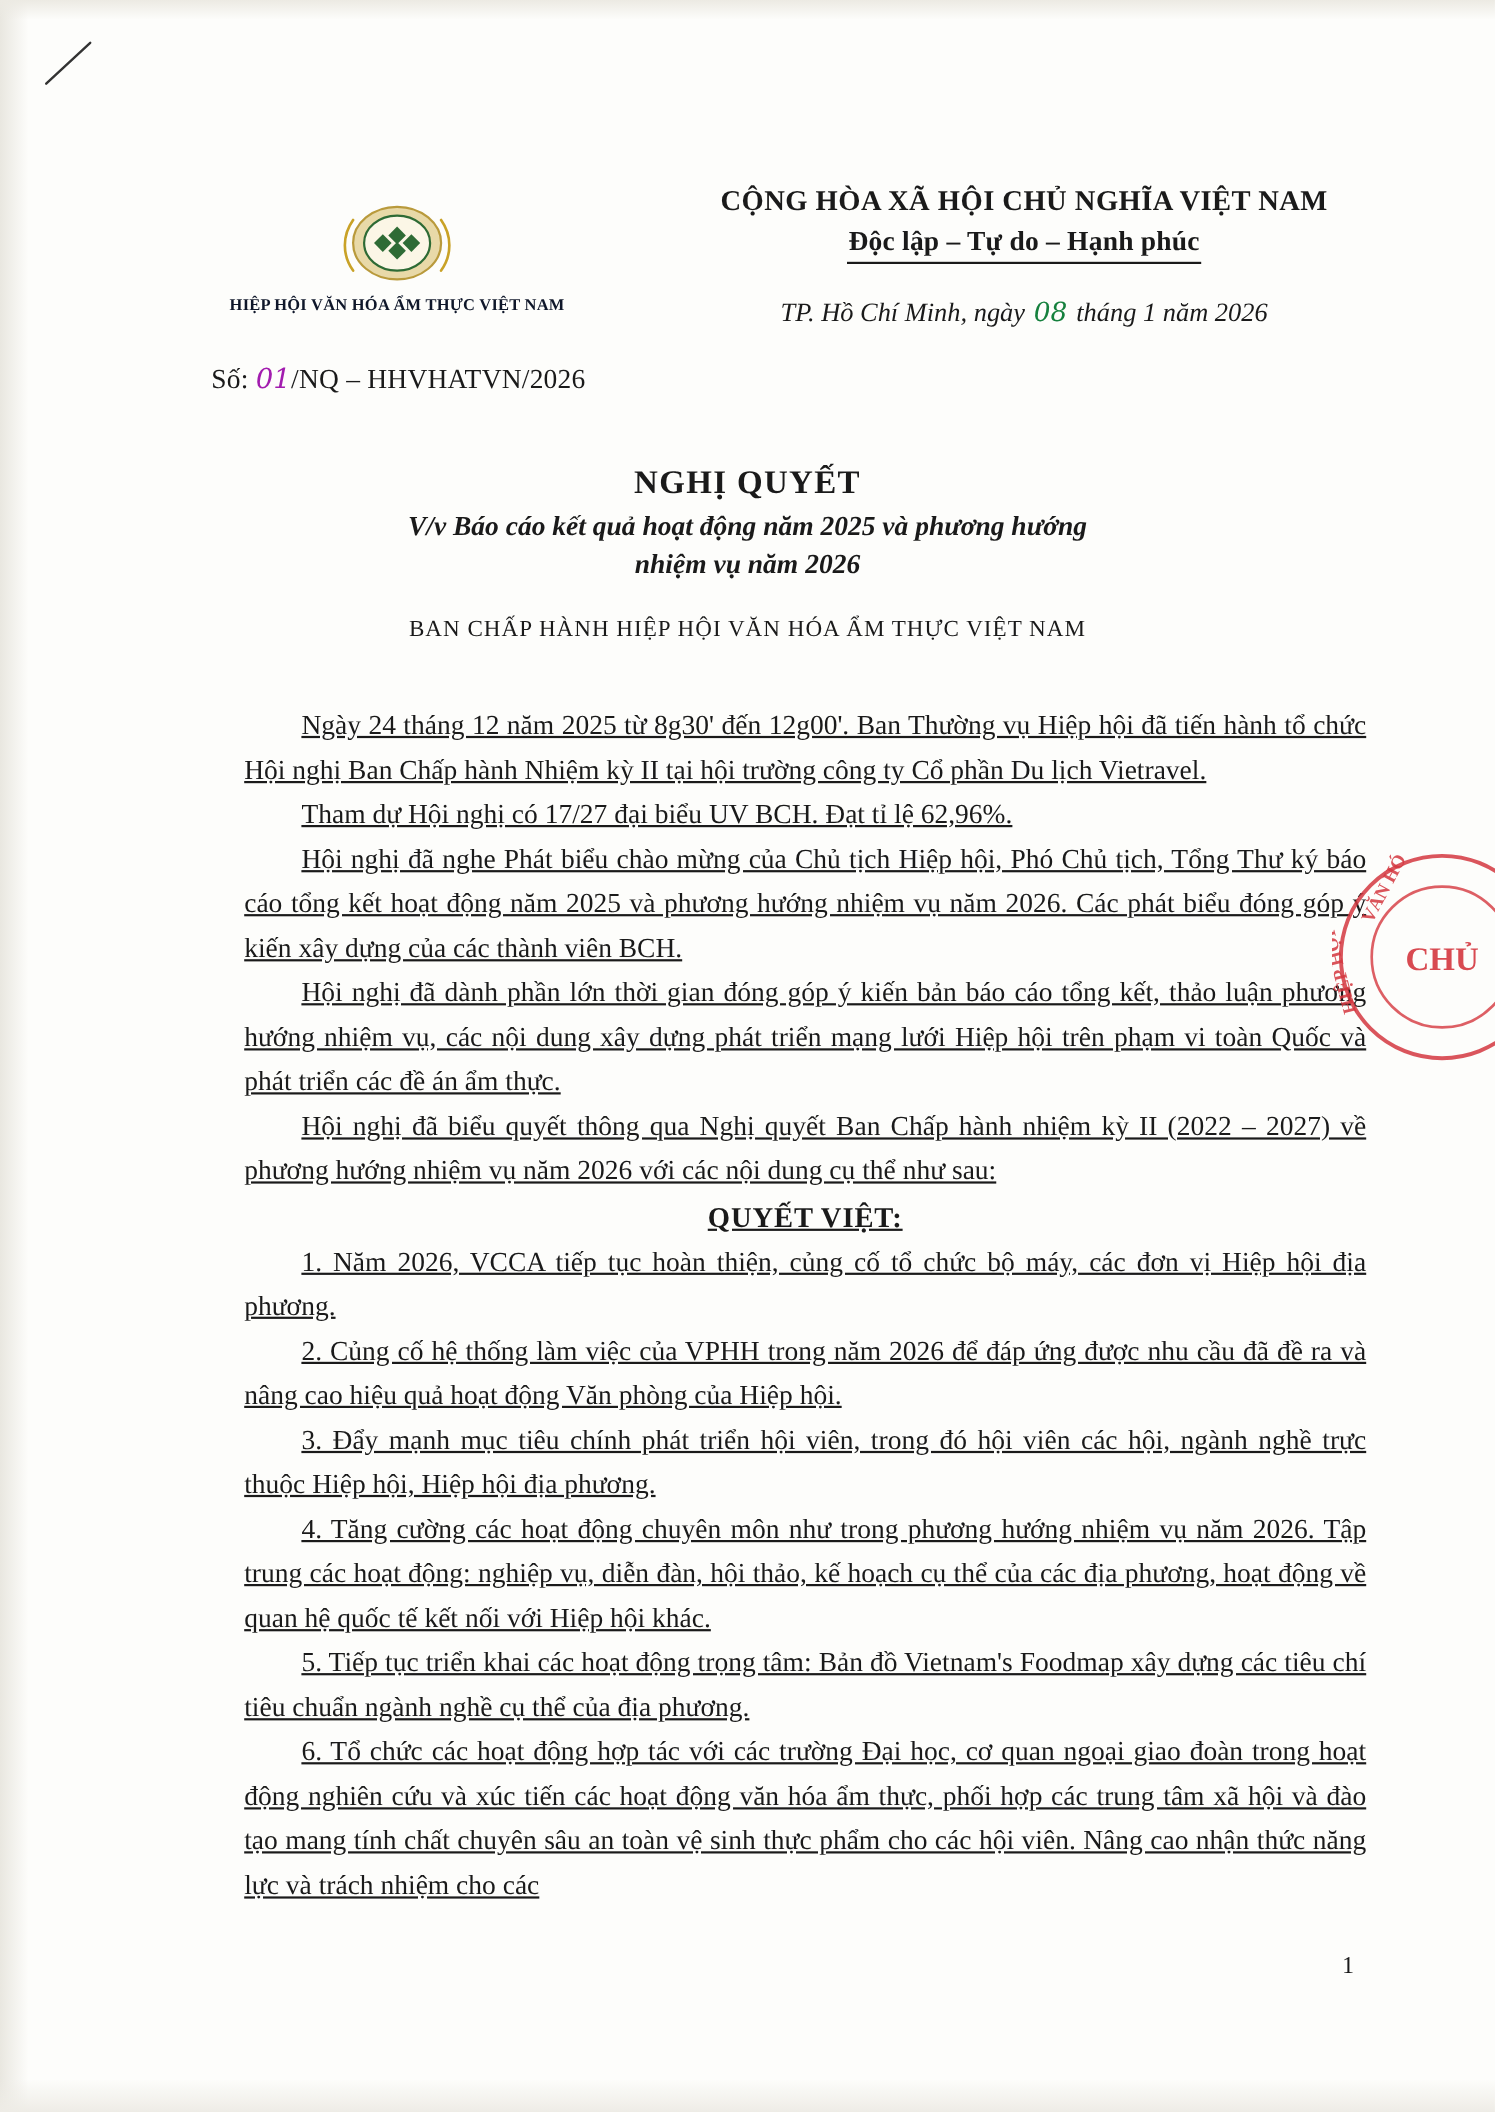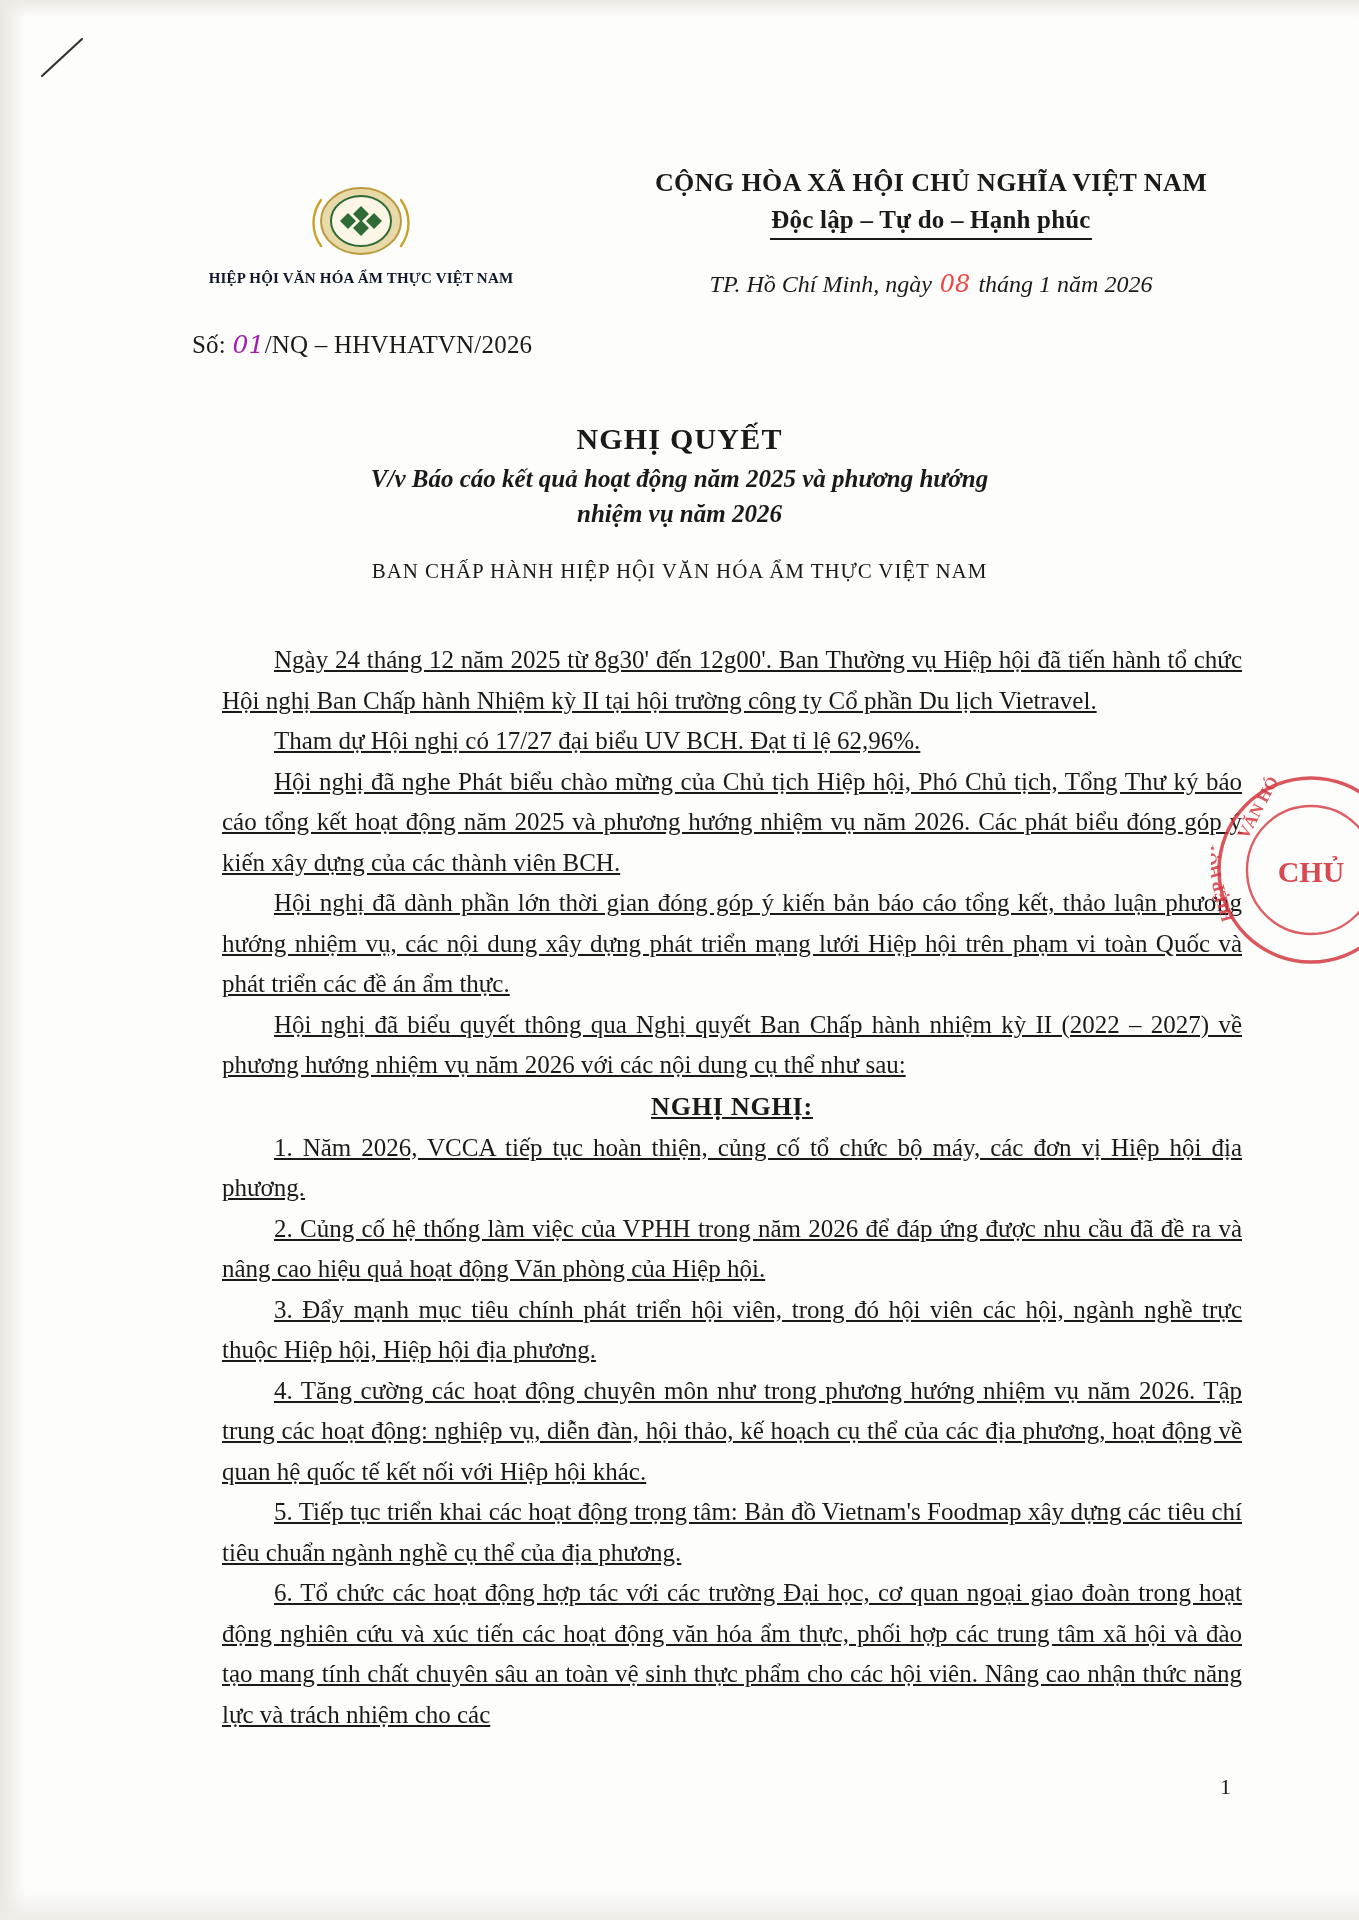--- a/index.html
+++ b/index.html
@@ -118,21 +118,21 @@
   }
   .date-line {
     margin-top: 30px;
     font-size: 24px;
     font-style: italic;
     white-space: nowrap;
   }
   .date-line .hw-day {
     font-family: "DejaVu Serif", serif;
     font-style: italic;
-    color: #ef4444;
+    color: #15803d;
     padding: 0 2px;
   }
 
   
   .doc-title {
     position: absolute;
     left: 0;
     top: 422px;
     width: 100%;
     text-align: center;
@@ -258,21 +258,21 @@
     <div class="title-org">BAN CHẤP HÀNH HIỆP HỘI VĂN HÓA ẨM THỰC VIỆT NAM</div>
   </div>
 
   <div class="body-text">
     <p>Ngày 24 tháng 12 năm 2025 từ 8g30' đến 12g00'. Ban Thường vụ Hiệp hội đã tiến hành tổ chức Hội nghị Ban Chấp hành Nhiệm kỳ II tại hội trường công ty Cổ phần Du lịch Vietravel.</p>
     <p>Tham dự Hội nghị có 17/27 đại biểu UV BCH. Đạt tỉ lệ 62,96%.</p>
     <p>Hội nghị đã nghe Phát biểu chào mừng của Chủ tịch Hiệp hội, Phó Chủ tịch, Tổng Thư ký báo cáo tổng kết hoạt động năm 2025 và phương hướng nhiệm vụ năm 2026. Các phát biểu đóng góp ý kiến xây dựng của các thành viên BCH.</p>
     <p>Hội nghị đã dành phần lớn thời gian đóng góp ý kiến bản báo cáo tổng kết, thảo luận phương hướng nhiệm vụ, các nội dung xây dựng phát triển mạng lưới Hiệp hội trên phạm vi toàn Quốc và phát triển các đề án ẩm thực.</p>
     <p>Hội nghị đã biểu quyết thông qua Nghị quyết Ban Chấp hành nhiệm kỳ II (2022 – 2027) về phương hướng nhiệm vụ năm 2026 với các nội dung cụ thể như sau:</p>
 
-    <p class="section-heading">NGHỊ NGHỊ:</p>
+    <p class="section-heading">QUYẾT VIỆT:</p>
 
     <p>1. Năm 2026, VCCA tiếp tục hoàn thiện, củng cố tổ chức bộ máy, các đơn vị Hiệp hội địa phương.</p>
     <p>2. Củng cố hệ thống làm việc của VPHH trong năm 2026 để đáp ứng được nhu cầu đã đề ra và nâng cao hiệu quả hoạt động Văn phòng của Hiệp hội.</p>
     <p>3. Đẩy mạnh mục tiêu chính phát triển hội viên, trong đó hội viên các hội, ngành nghề trực thuộc Hiệp hội, Hiệp hội địa phương.</p>
     <p>4. Tăng cường các hoạt động chuyên môn như trong phương hướng nhiệm vụ năm 2026. Tập trung các hoạt động: nghiệp vụ, diễn đàn, hội thảo, kế hoạch cụ thể của các địa phương, hoạt động về quan hệ quốc tế kết nối với Hiệp hội khác.</p>
     <p>5. Tiếp tục triển khai các hoạt động trọng tâm: Bản đồ Vietnam's Foodmap xây dựng các tiêu chí tiêu chuẩn ngành nghề cụ thể của địa phương.</p>
     <p>6. Tổ chức các hoạt động hợp tác với các trường Đại học, cơ quan ngoại giao đoàn trong hoạt động nghiên cứu và xúc tiến các hoạt động văn hóa ẩm thực, phối hợp các trung tâm xã hội và đào tạo mang tính chất chuyên sâu an toàn vệ sinh thực phẩm cho các hội viên. Nâng cao nhận thức năng lực và trách nhiệm cho các</p>
   </div>
 
   <svg class="seal" viewBox="0 0 200 200">

